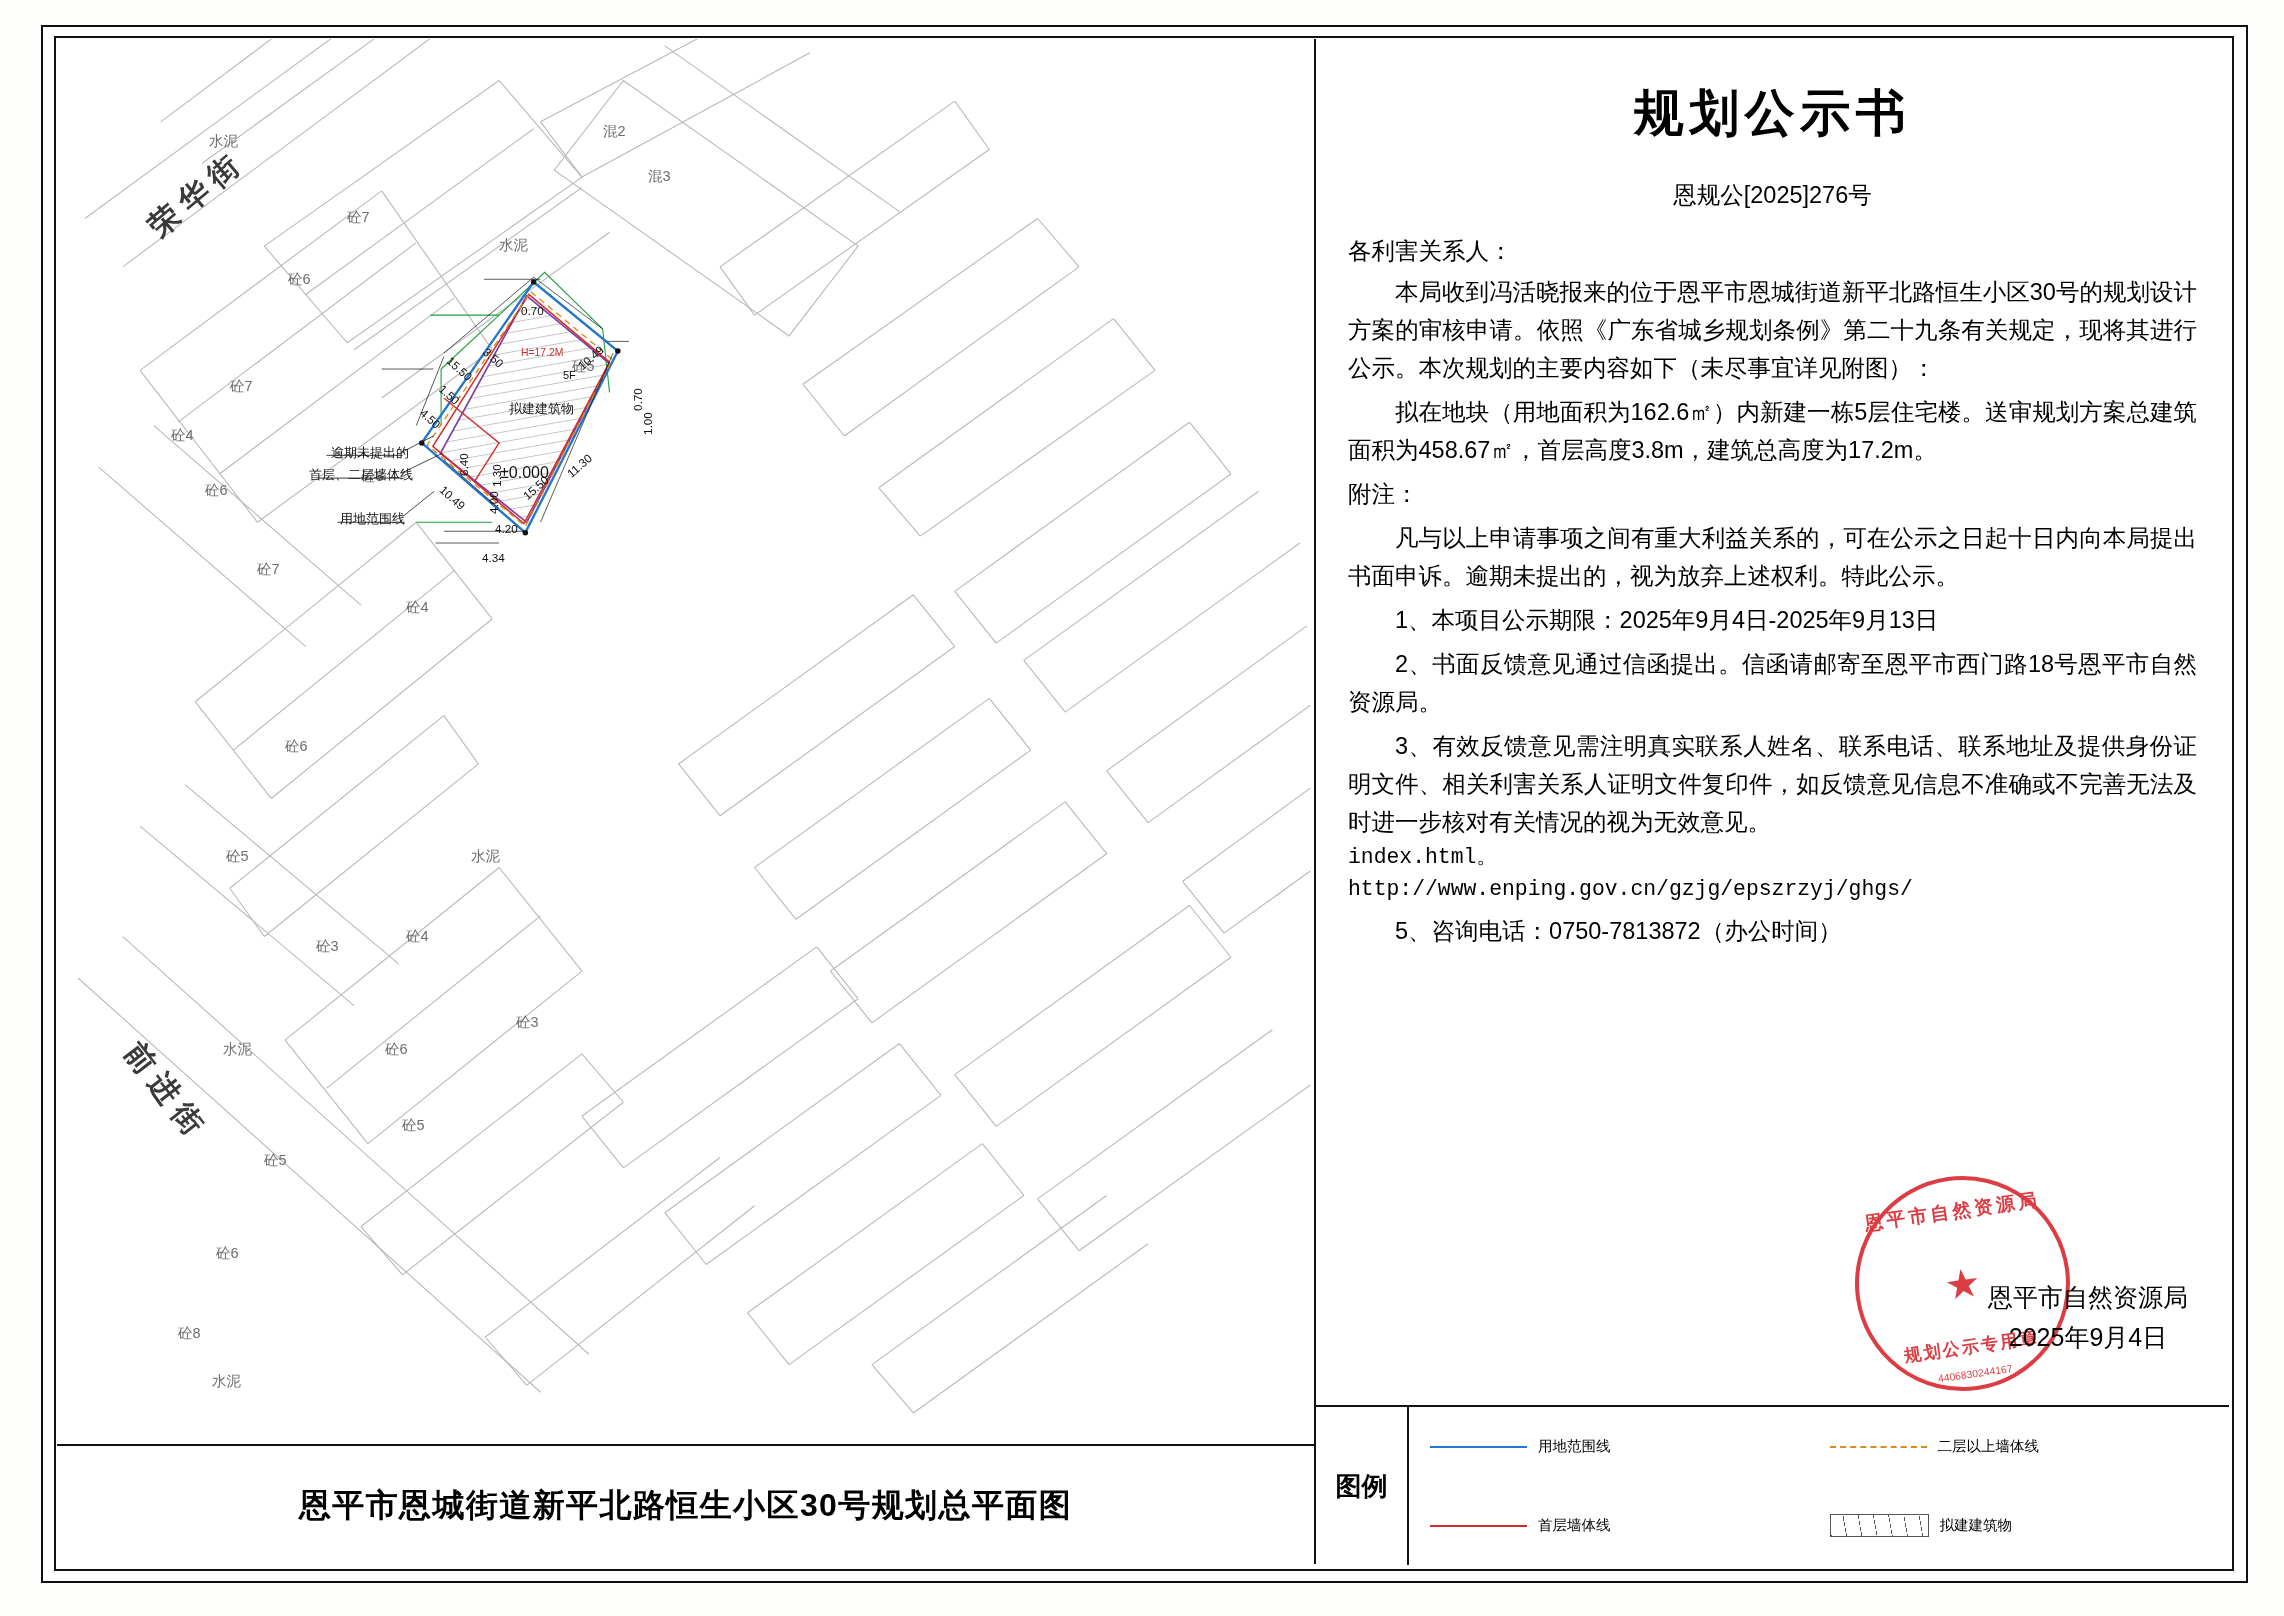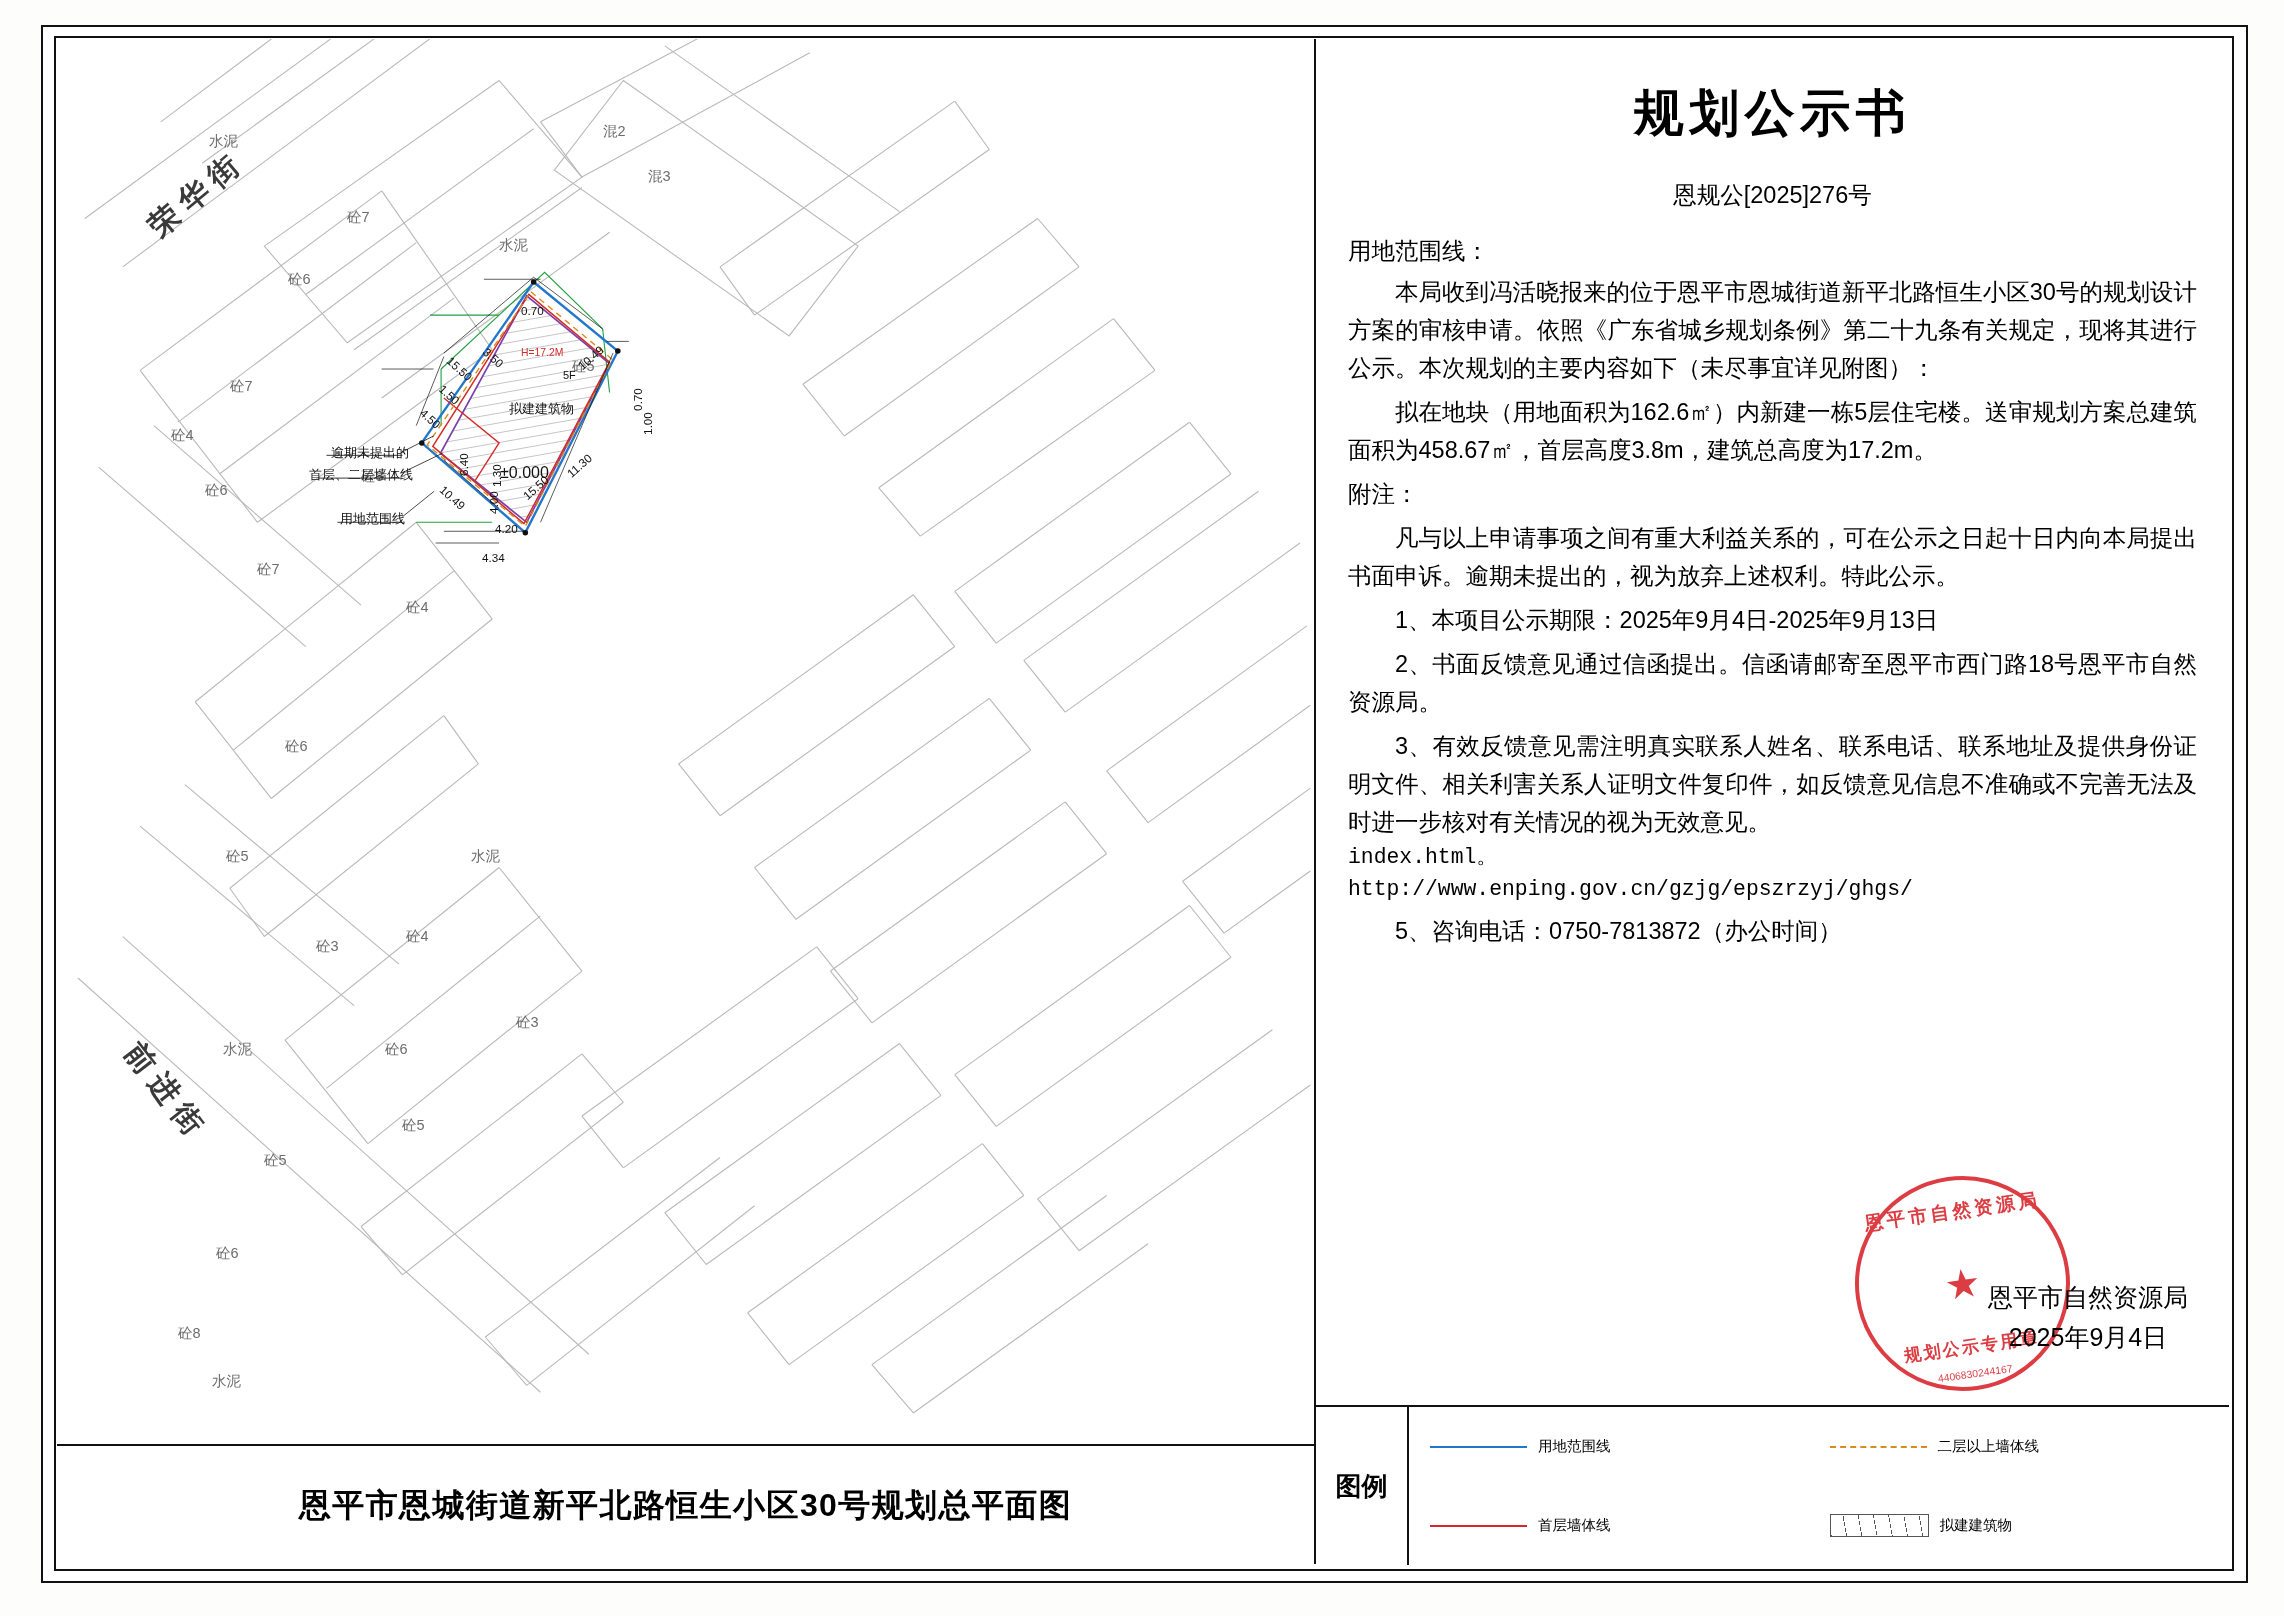--- a/index.html
+++ b/index.html
@@ -373,21 +373,21 @@
 
     <div class="title-bar">
       <div class="t">恩平市恩城街道新平北路恒生小区30号规划总平面图</div>
     </div>
   </div>
 
   <div class="right-pane">
     <div class="notice">
       <div class="doc-title">规划公示书</div>
       <div class="doc-no">恩规公[2025]276号</div>
-      <div class="addressee">用地范围线：</div>
+      <div class="addressee">各利害关系人：</div>
 
       <p class="body">本局收到冯活晓报来的位于恩平市恩城街道新平北路恒生小区30号的规划设计方案的审核申请。依照《广东省城乡规划条例》第二十九条有关规定，现将其进行公示。本次规划的主要内容如下（未尽事宜详见附图）：</p>
       <p class="body">拟在地块（用地面积为162.6㎡）内新建一栋5层住宅楼。送审规划方案总建筑面积为458.67㎡，首层高度3.8m，建筑总高度为17.2m。</p>
       <p class="body noindent">附注：</p>
 
       <p class="body">凡与以上申请事项之间有重大利益关系的，可在公示之日起十日内向本局提出书面申诉。逾期未提出的，视为放弃上述权利。特此公示。</p>
       <p class="body">1、本项目公示期限：2025年9月4日-2025年9月13日</p>
       <p class="body">2、书面反馈意见通过信函提出。信函请邮寄至恩平市西门路18号恩平市自然资源局。</p>
       <p class="body">3、有效反馈意见需注明真实联系人姓名、联系电话、联系地址及提供身份证明文件、相关利害关系人证明文件复印件，如反馈意见信息不准确或不完善无法及时进一步核对有关情况的视为无效意见。</p>
       <p class="url">index.html。</p>

